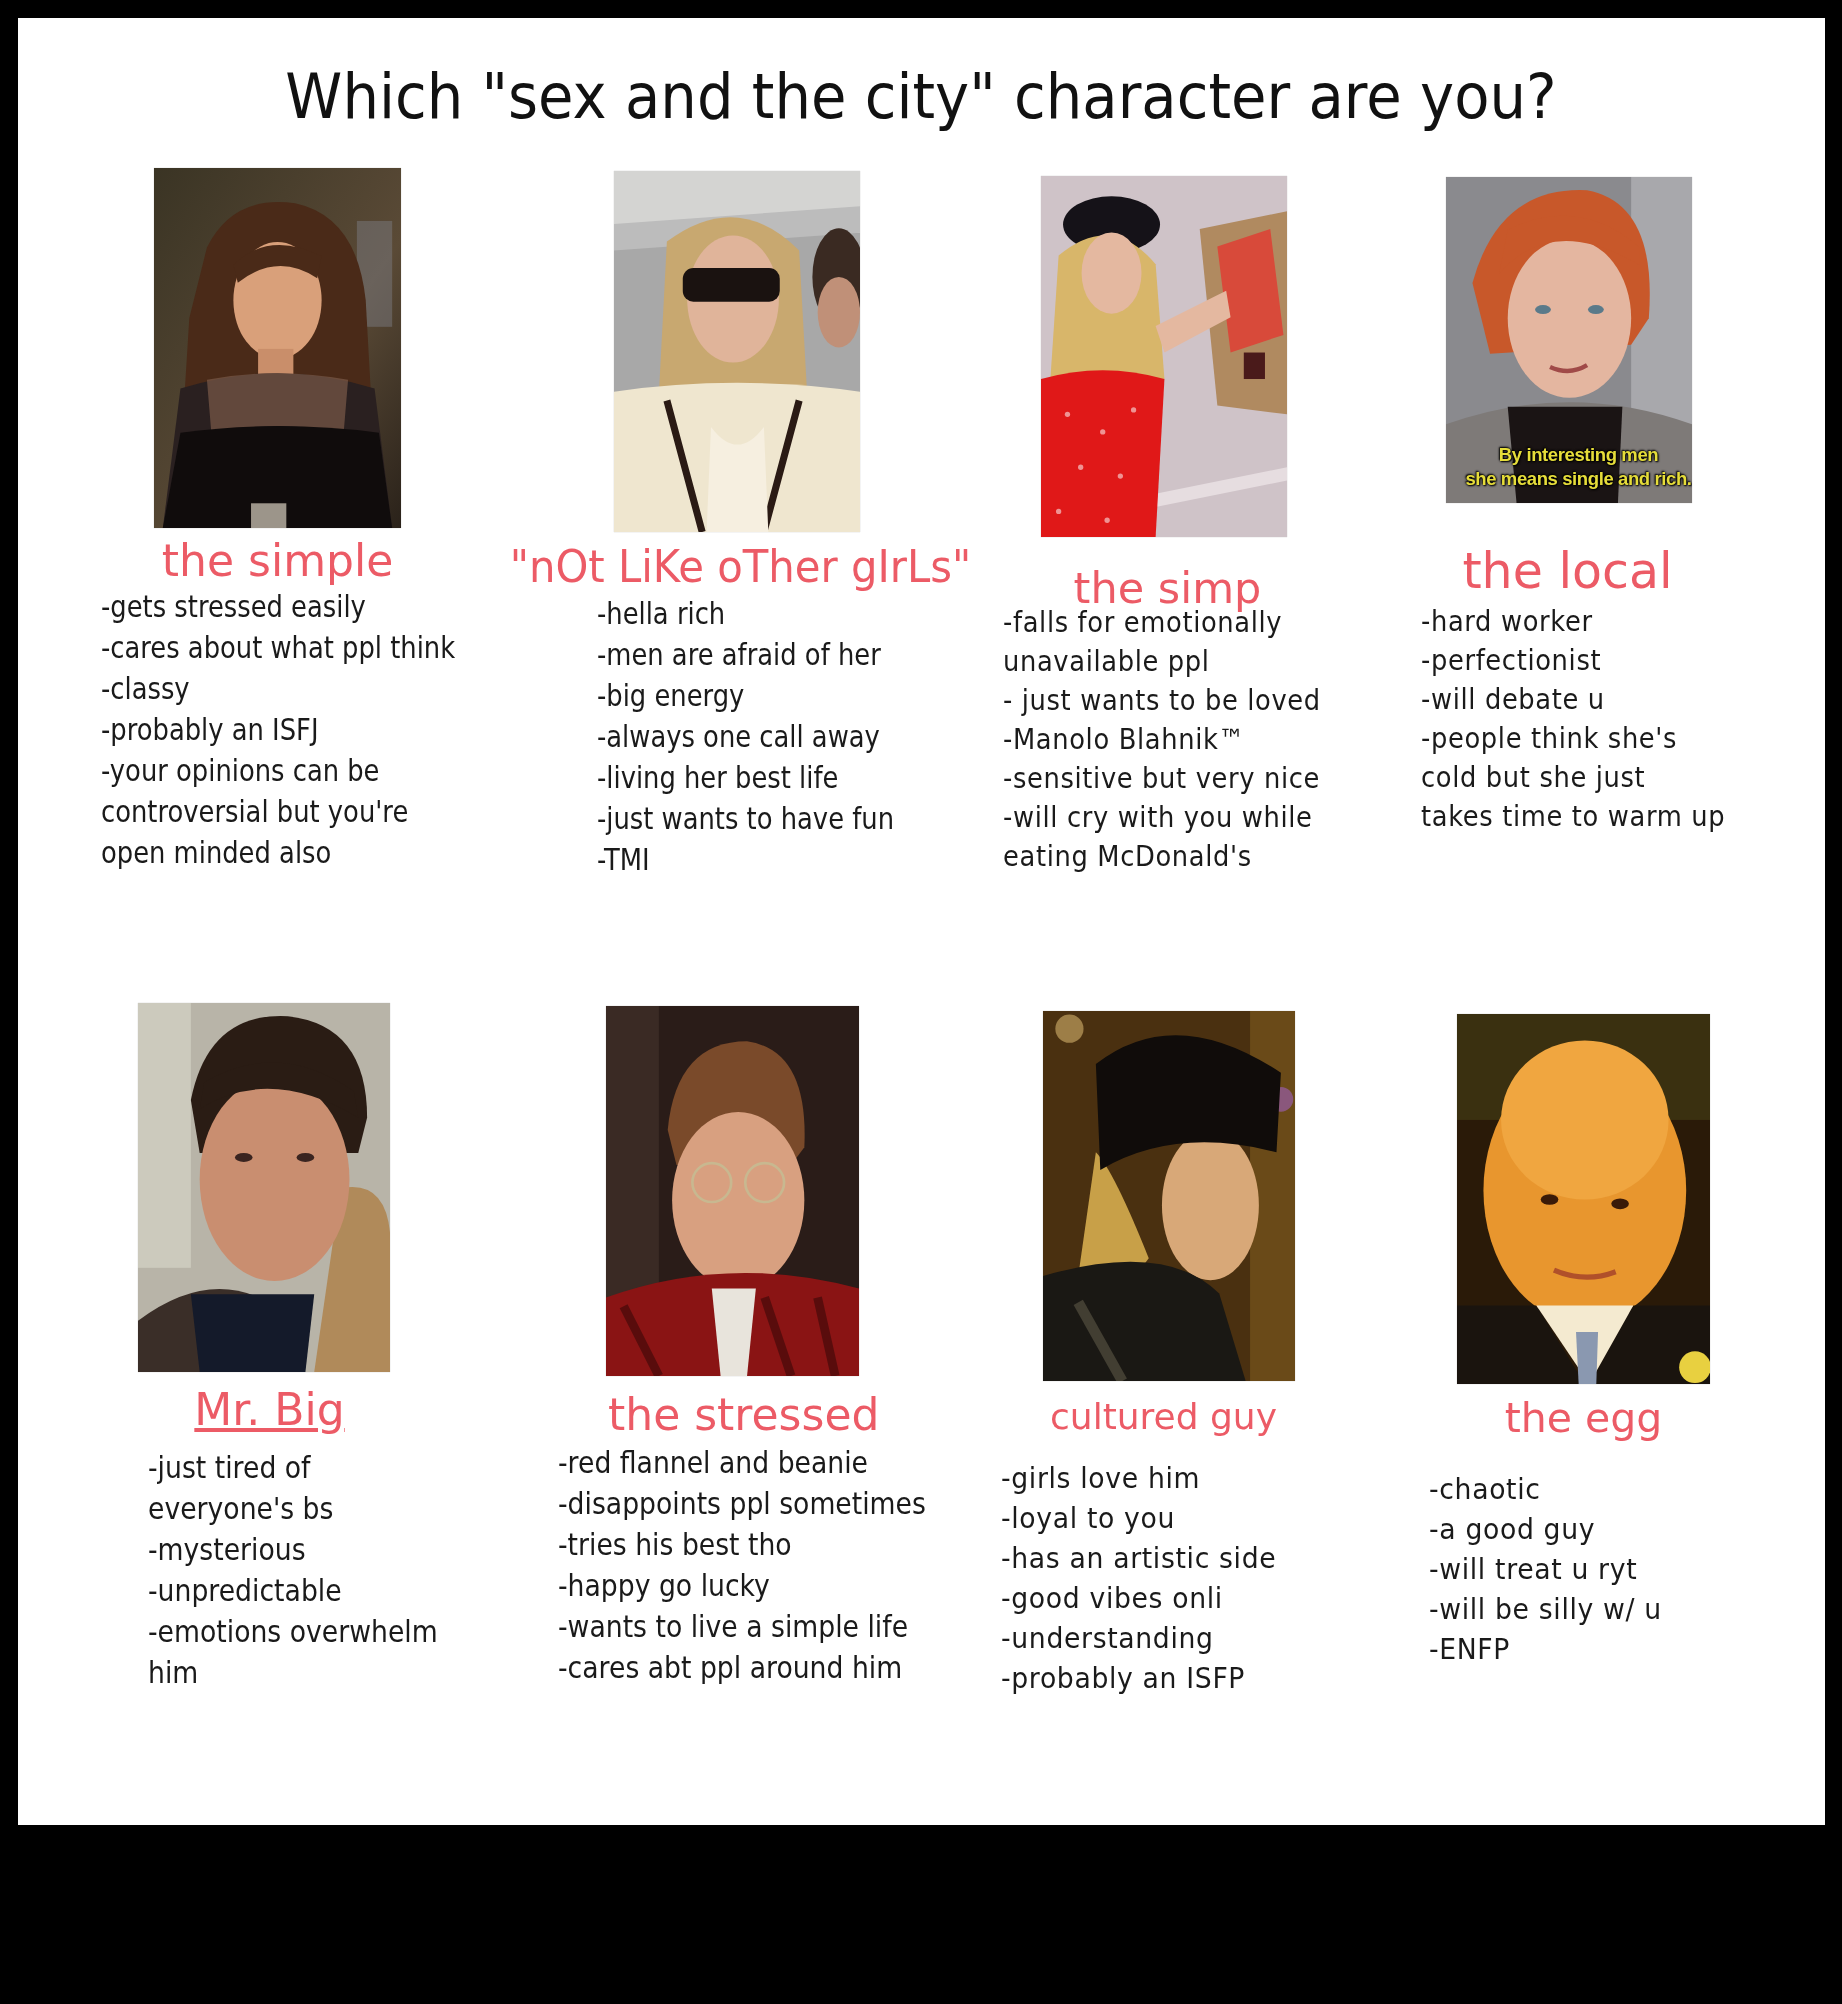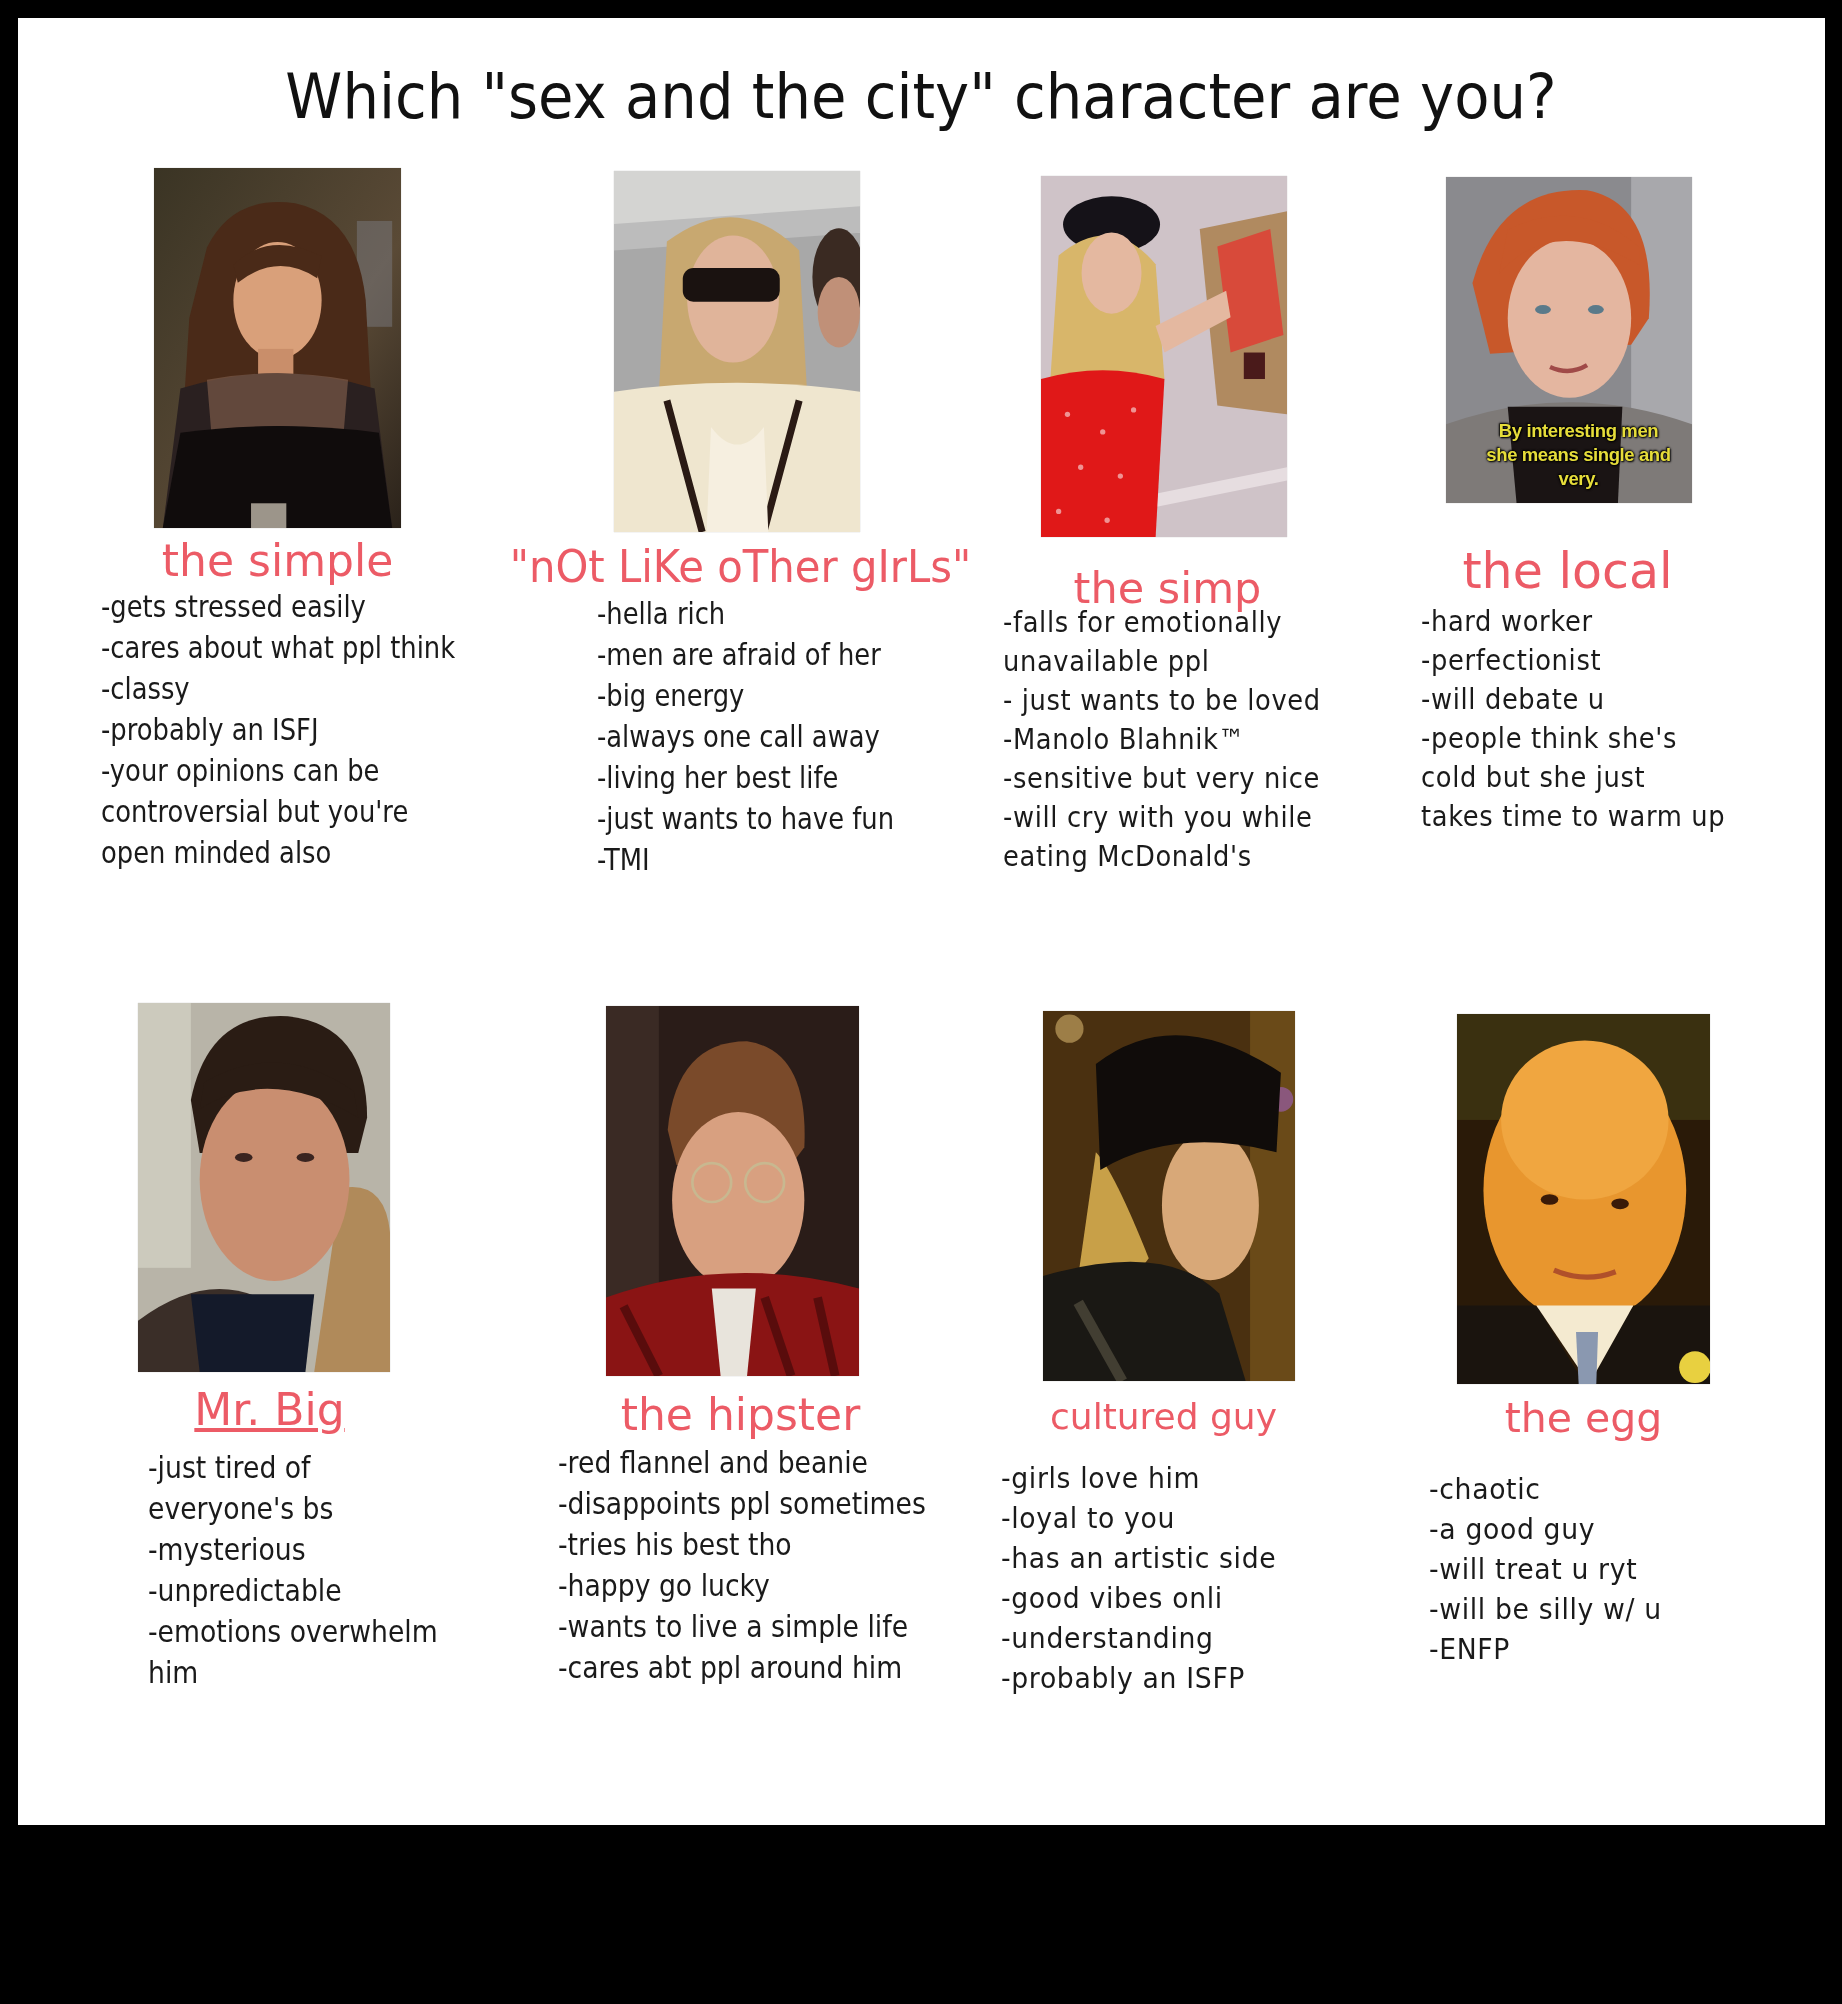--- a/index.html
+++ b/index.html
@@ -123,21 +123,21 @@
     <path d="M70 260 L200 260 L195 369 L80 369 Z" fill="#1a1414"></path>
     <path d="M30 120 Q60 10 160 15 Q240 30 230 160 L210 190 L50 200 Z" fill="#c8582a"></path>
     <ellipse cx="140" cy="160" rx="70" ry="90" fill="#e4b6a0"></ellipse>
     <path d="M60 110 Q120 40 220 100 L220 80 Q150 20 70 60 Z" fill="#c8582a"></path>
     <ellipse cx="110" cy="150" rx="9" ry="5" fill="#5a7a8a"></ellipse>
     <ellipse cx="170" cy="150" rx="9" ry="5" fill="#5a7a8a"></ellipse>
     <path d="M118 215 Q140 225 160 213" stroke="#a04a48" stroke-width="5" fill="none"></path>
   </svg>
   <div class="caption">
     <div>By interesting men</div>
-    <div>she means single and very.</div>
+    <div>she means single and rich.</div>
   </div>
 </div>
 
 <div class="char-title" style="left:145px; top:534px; width:265px;">the simple</div>
 <div class="char-title" style="left:476px; top:540px; width:529px; transform:scaleX(0.95);">"nOt LiKe oTher gIrLs"</div>
 <div class="char-title" style="left:1035px; top:562px; width:265px; font-size:43px;">the simp</div>
 <div class="char-title" style="left:1435px; top:545px; width:265px; font-size:49px;">the local</div>
 
 <ul class="traits narrow" style="left:101px; top:586px;">
   <li>-gets stressed easily</li>
@@ -229,21 +229,21 @@
     <path d="M110 290 Q145 305 180 292" stroke="#b0502a" stroke-width="6" fill="none"></path>
     <path d="M0 330 L90 330 L145 419 L0 419 Z" fill="#1a140e"></path>
     <path d="M287 330 L200 330 L150 419 L287 419 Z" fill="#1a140e"></path>
     <path d="M90 330 L200 330 L150 419 Z" fill="#f4ead0"></path>
     <path d="M135 360 L160 360 L158 419 L138 419 Z" fill="#8a98b0"></path>
     <circle cx="270" cy="400" r="18" fill="#e8d040"></circle>
   </svg>
 </div>
 
 <div class="char-title" style="left:137px; top:1383px; width:265px;text-decoration:underline;">Mr. Big</div>
-<div class="char-title" style="left:608px; top:1388px; width:265px;">the hipster</div>
+<div class="char-title" style="left:608px; top:1388px; width:265px;">the stressed</div>
 <div class="char-title" style="left:987px; top:1390px; width:353px; font-size:36px;">cultured guy</div>
 <div class="char-title" style="left:1451px; top:1392px; width:265px; font-size:41px;">the egg</div>
 
 <ul class="traits narrow2" style="left:148px; top:1447px;">
   <li>-just tired of</li>
   <li>everyone's bs</li>
   <li>-mysterious</li>
   <li>-unpredictable</li>
   <li>-emotions overwhelm</li>
   <li>him</li>

